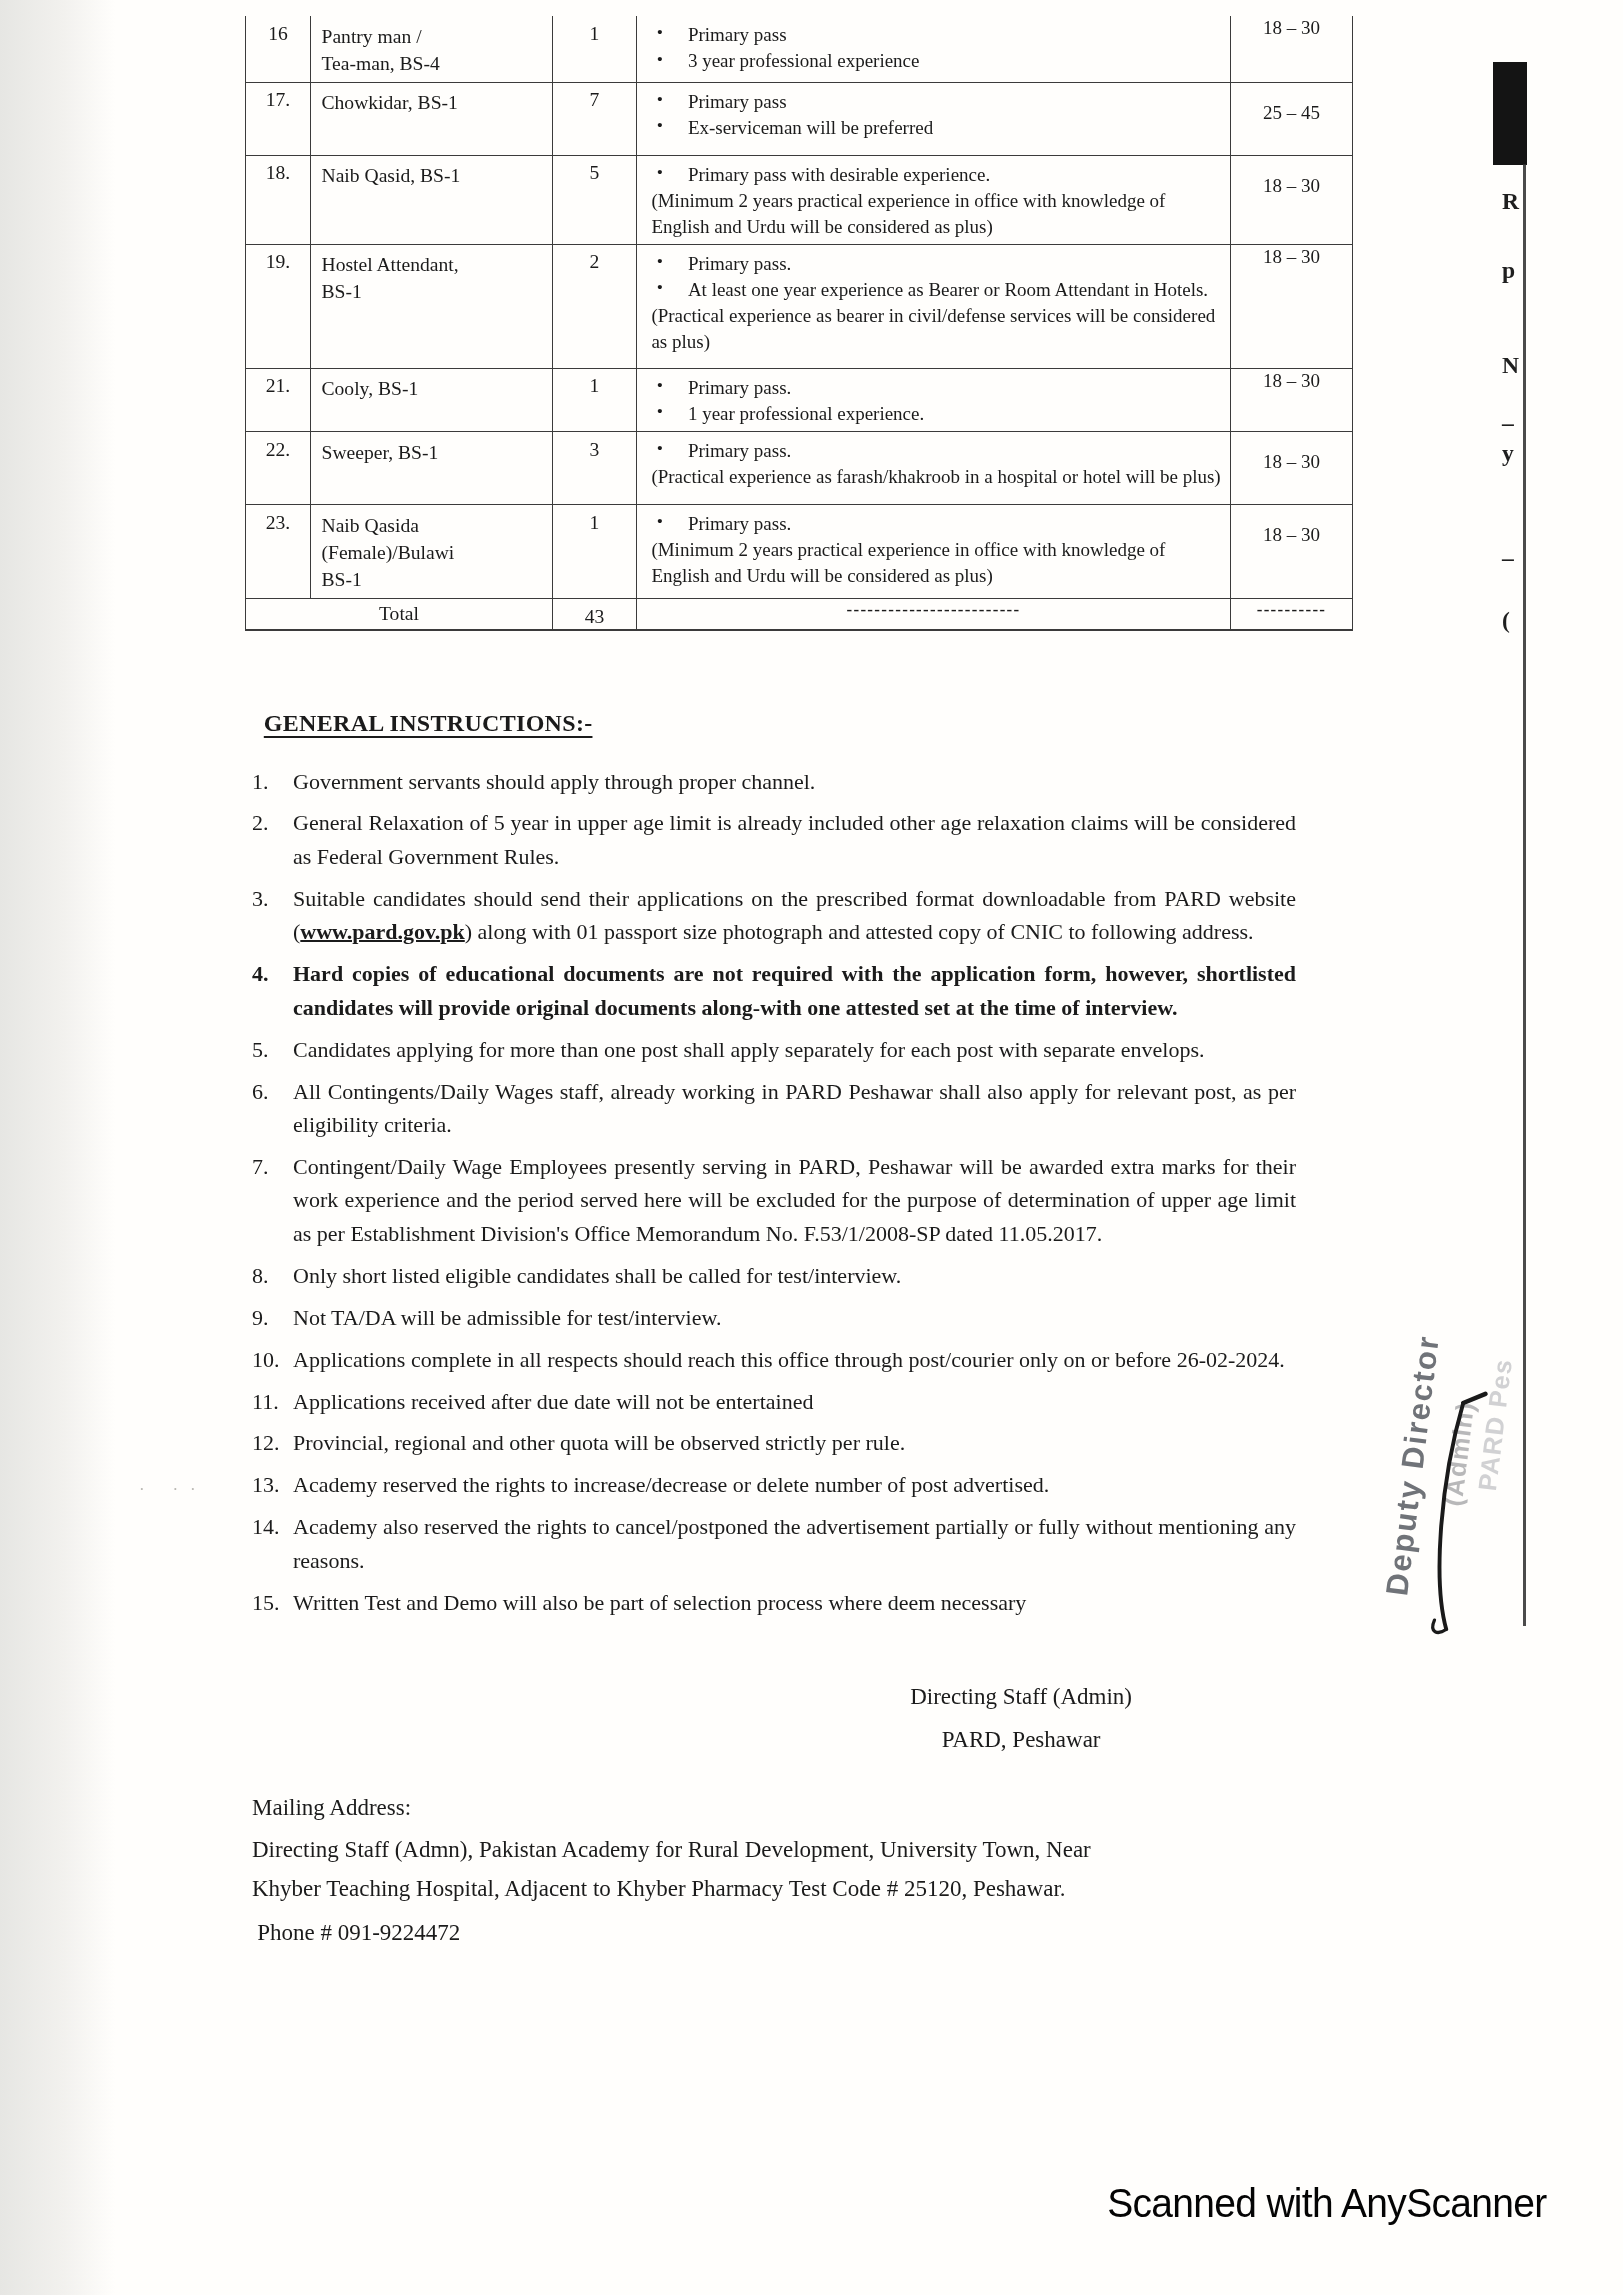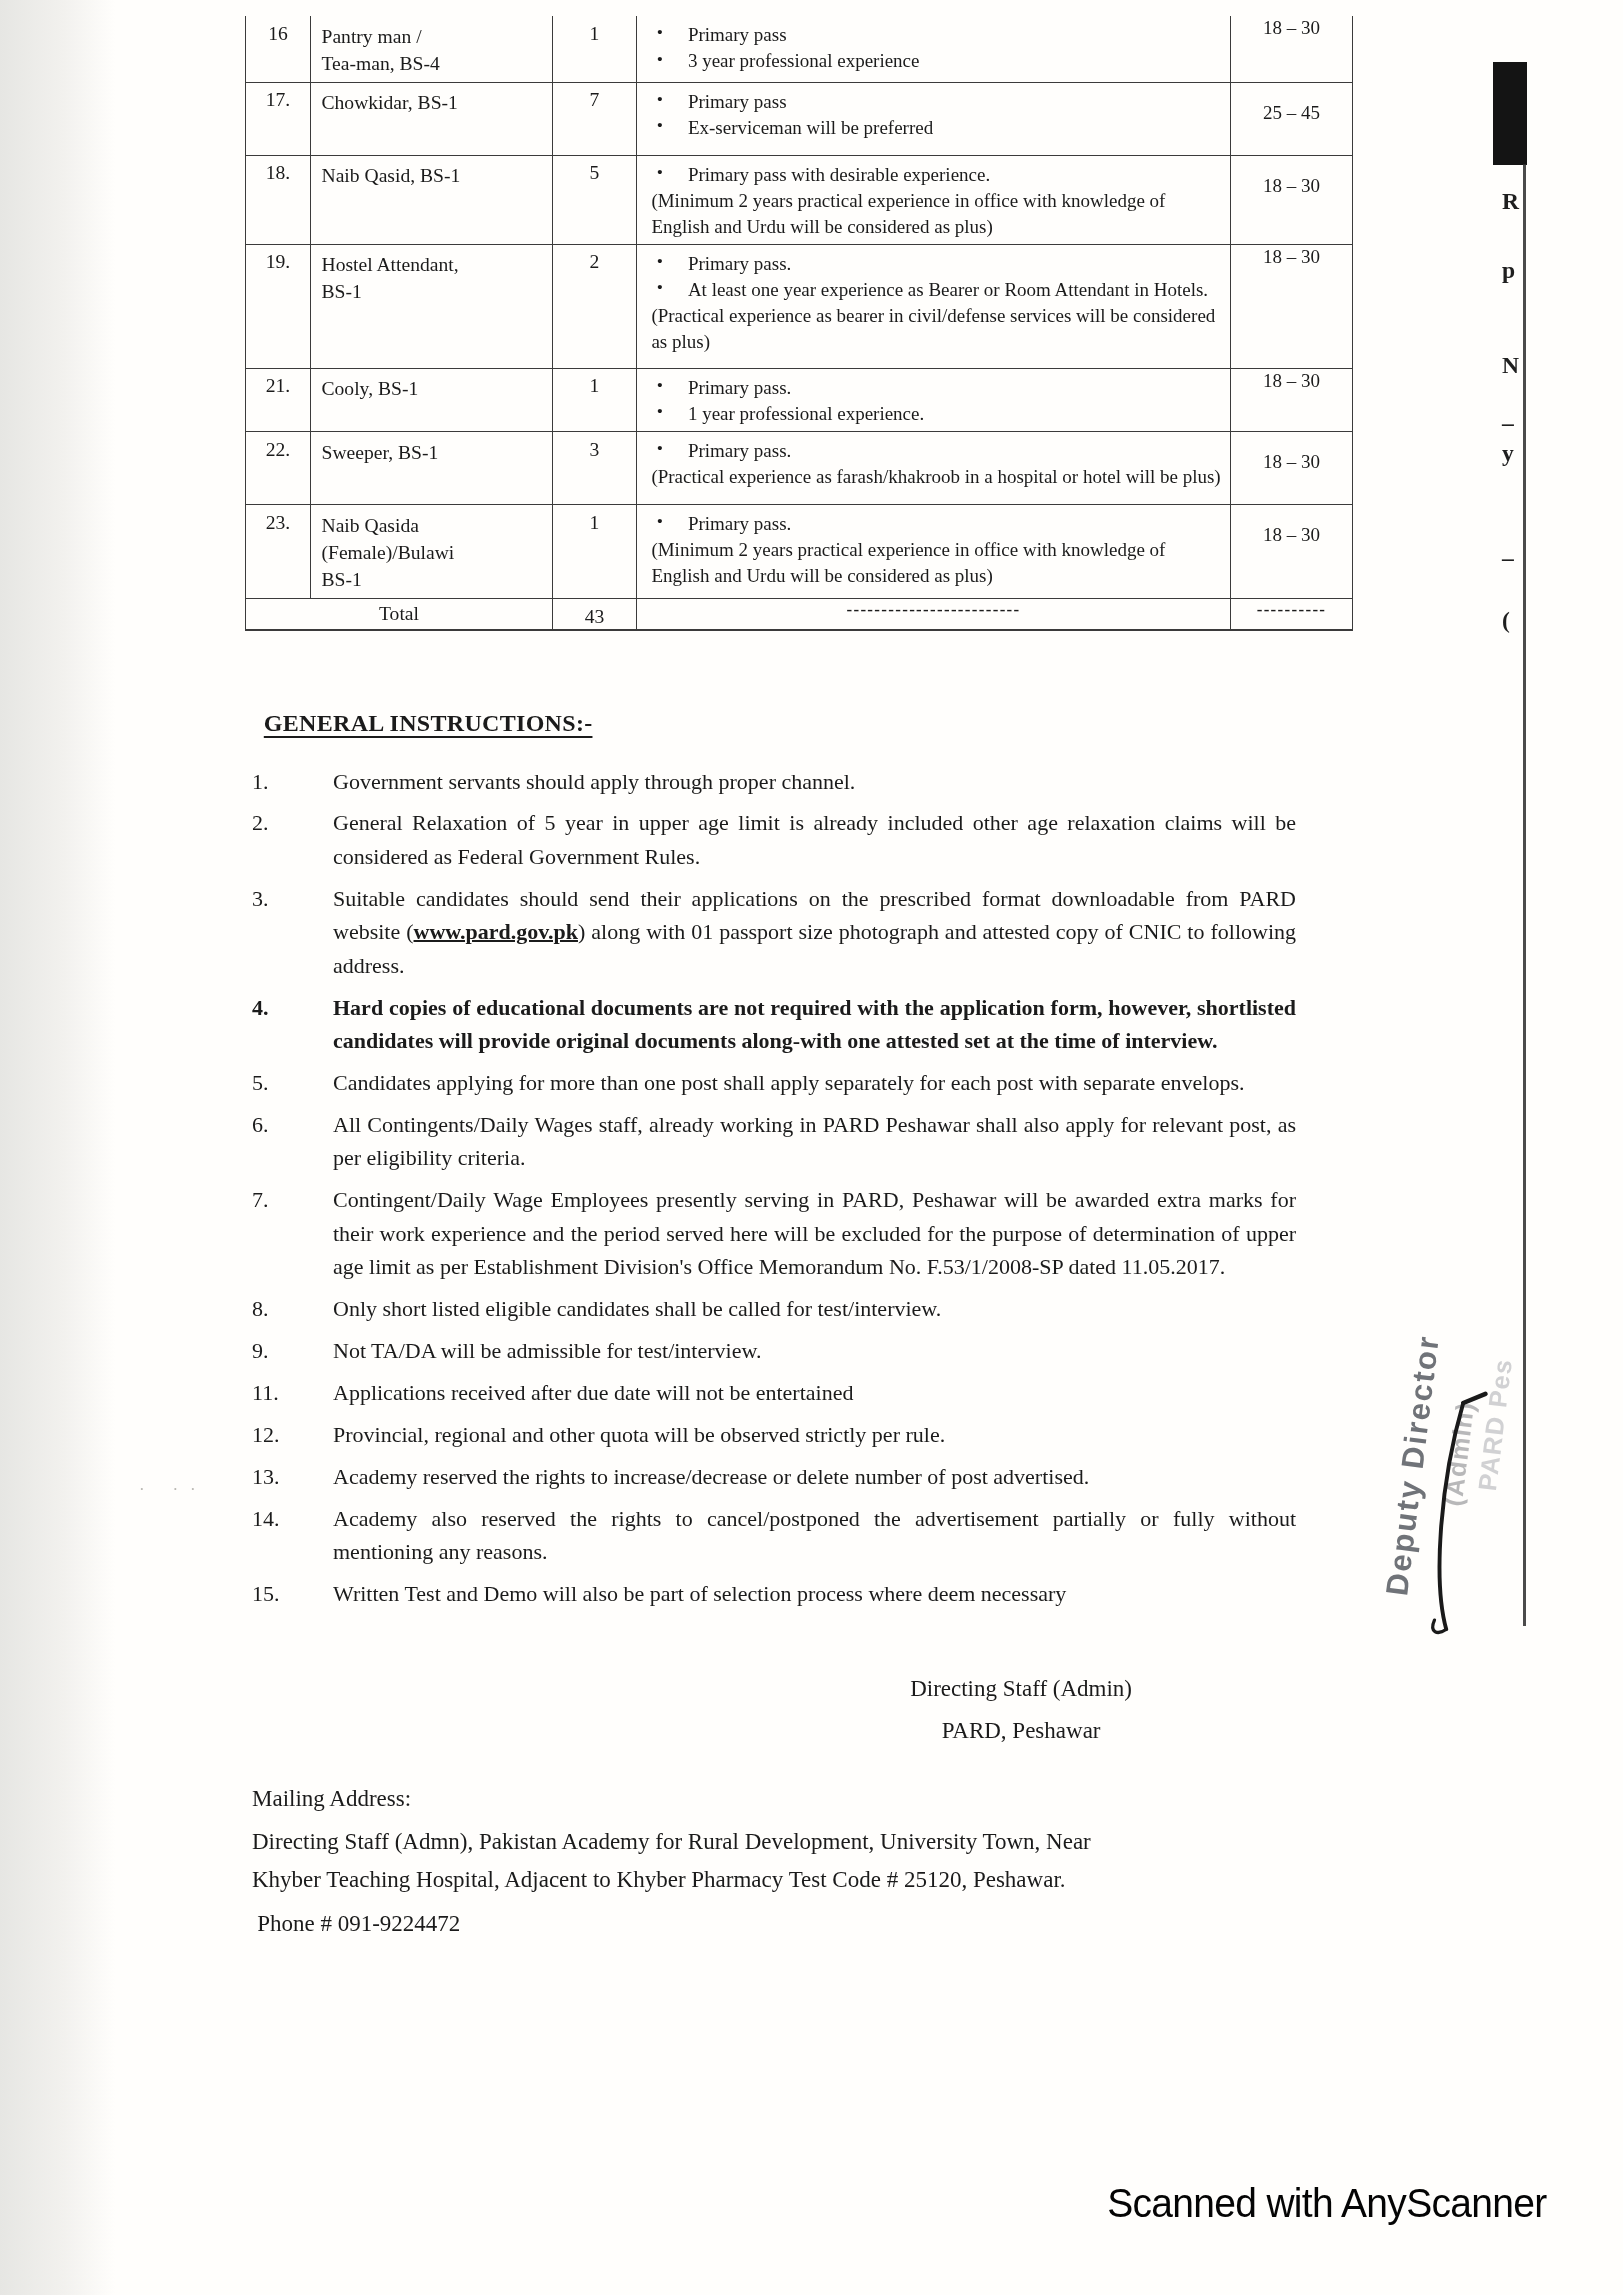--- a/index.html
+++ b/index.html
@@ -40,21 +40,21 @@
   .c-dash{font-weight:700;letter-spacing:1.3px;font-size:17px;text-align:center;vertical-align:middle;}
   .r-h1{height:62px;} .r-h2{height:73px;} .r-h3{height:82px;} .r-h4{height:124px;}
   .r-h5{height:65px;} .r-h6{height:54px;} .r-h7{height:73px;} .r-h8{height:86px;} .r-h9{height:30px;}
 
   
   .instructions{position:absolute;left:252px;top:710px;width:1044px;z-index:2;}
   .gi-heading{display:inline-block;font-size:24px;font-weight:700;letter-spacing:0.3px;
     text-decoration:underline;text-decoration-thickness:2px;text-underline-offset:4.6px;margin:0 0 27.5px 11.8px;}
   .inst{display:flex;font-size:22px;line-height:1.52;text-align:justify;margin-bottom:8.5px;}
   .inst .num{flex:0 0 41px;}
-  .inst .body{flex:1;margin-left:40px;}
+  .inst .body{flex:1;}
   .inst-bold{font-weight:700;}
   .inst-link{font-weight:700;text-decoration:underline;text-decoration-thickness:2px;}
 
   .signature{margin:57px 164px 0 auto;width:fit-content;text-align:center;font-size:23px;line-height:1.85;}
   .mailing{margin-top:27.5px;font-size:23px;line-height:1.68;}
   .mailing .address{white-space:pre-line;margin-top:3.9px;}
   .mailing .phone{margin-top:5.2px;padding-left:5.2px;}
 
   
   .edge-bar{position:absolute;left:1493px;top:62px;width:34px;height:103px;background:#141414;z-index:1;}
@@ -210,20 +210,24 @@
         </div>
         <div class="inst">
           <span class="num">8.</span>
           <span class="body">Only short listed eligible candidates shall be called for test/interview.</span>
         </div>
         <div class="inst">
           <span class="num">9.</span>
           <span class="body">Not TA/DA will be admissible for test/interview.</span>
         </div>
         <div class="inst">
+          <span class="num">10.</span>
+          <span class="body">Applications complete in all respects should reach this office through post/courier only on or before 26-02-2024.</span>
+        </div>
+        <div class="inst">
           <span class="num">11.</span>
           <span class="body">Applications received after due date will not be entertained</span>
         </div>
         <div class="inst">
           <span class="num">12.</span>
           <span class="body">Provincial, regional and other quota will be observed strictly per rule.</span>
         </div>
         <div class="inst">
           <span class="num">13.</span>
           <span class="body">Academy reserved the rights to increase/decrease or delete number of post advertised.</span>

